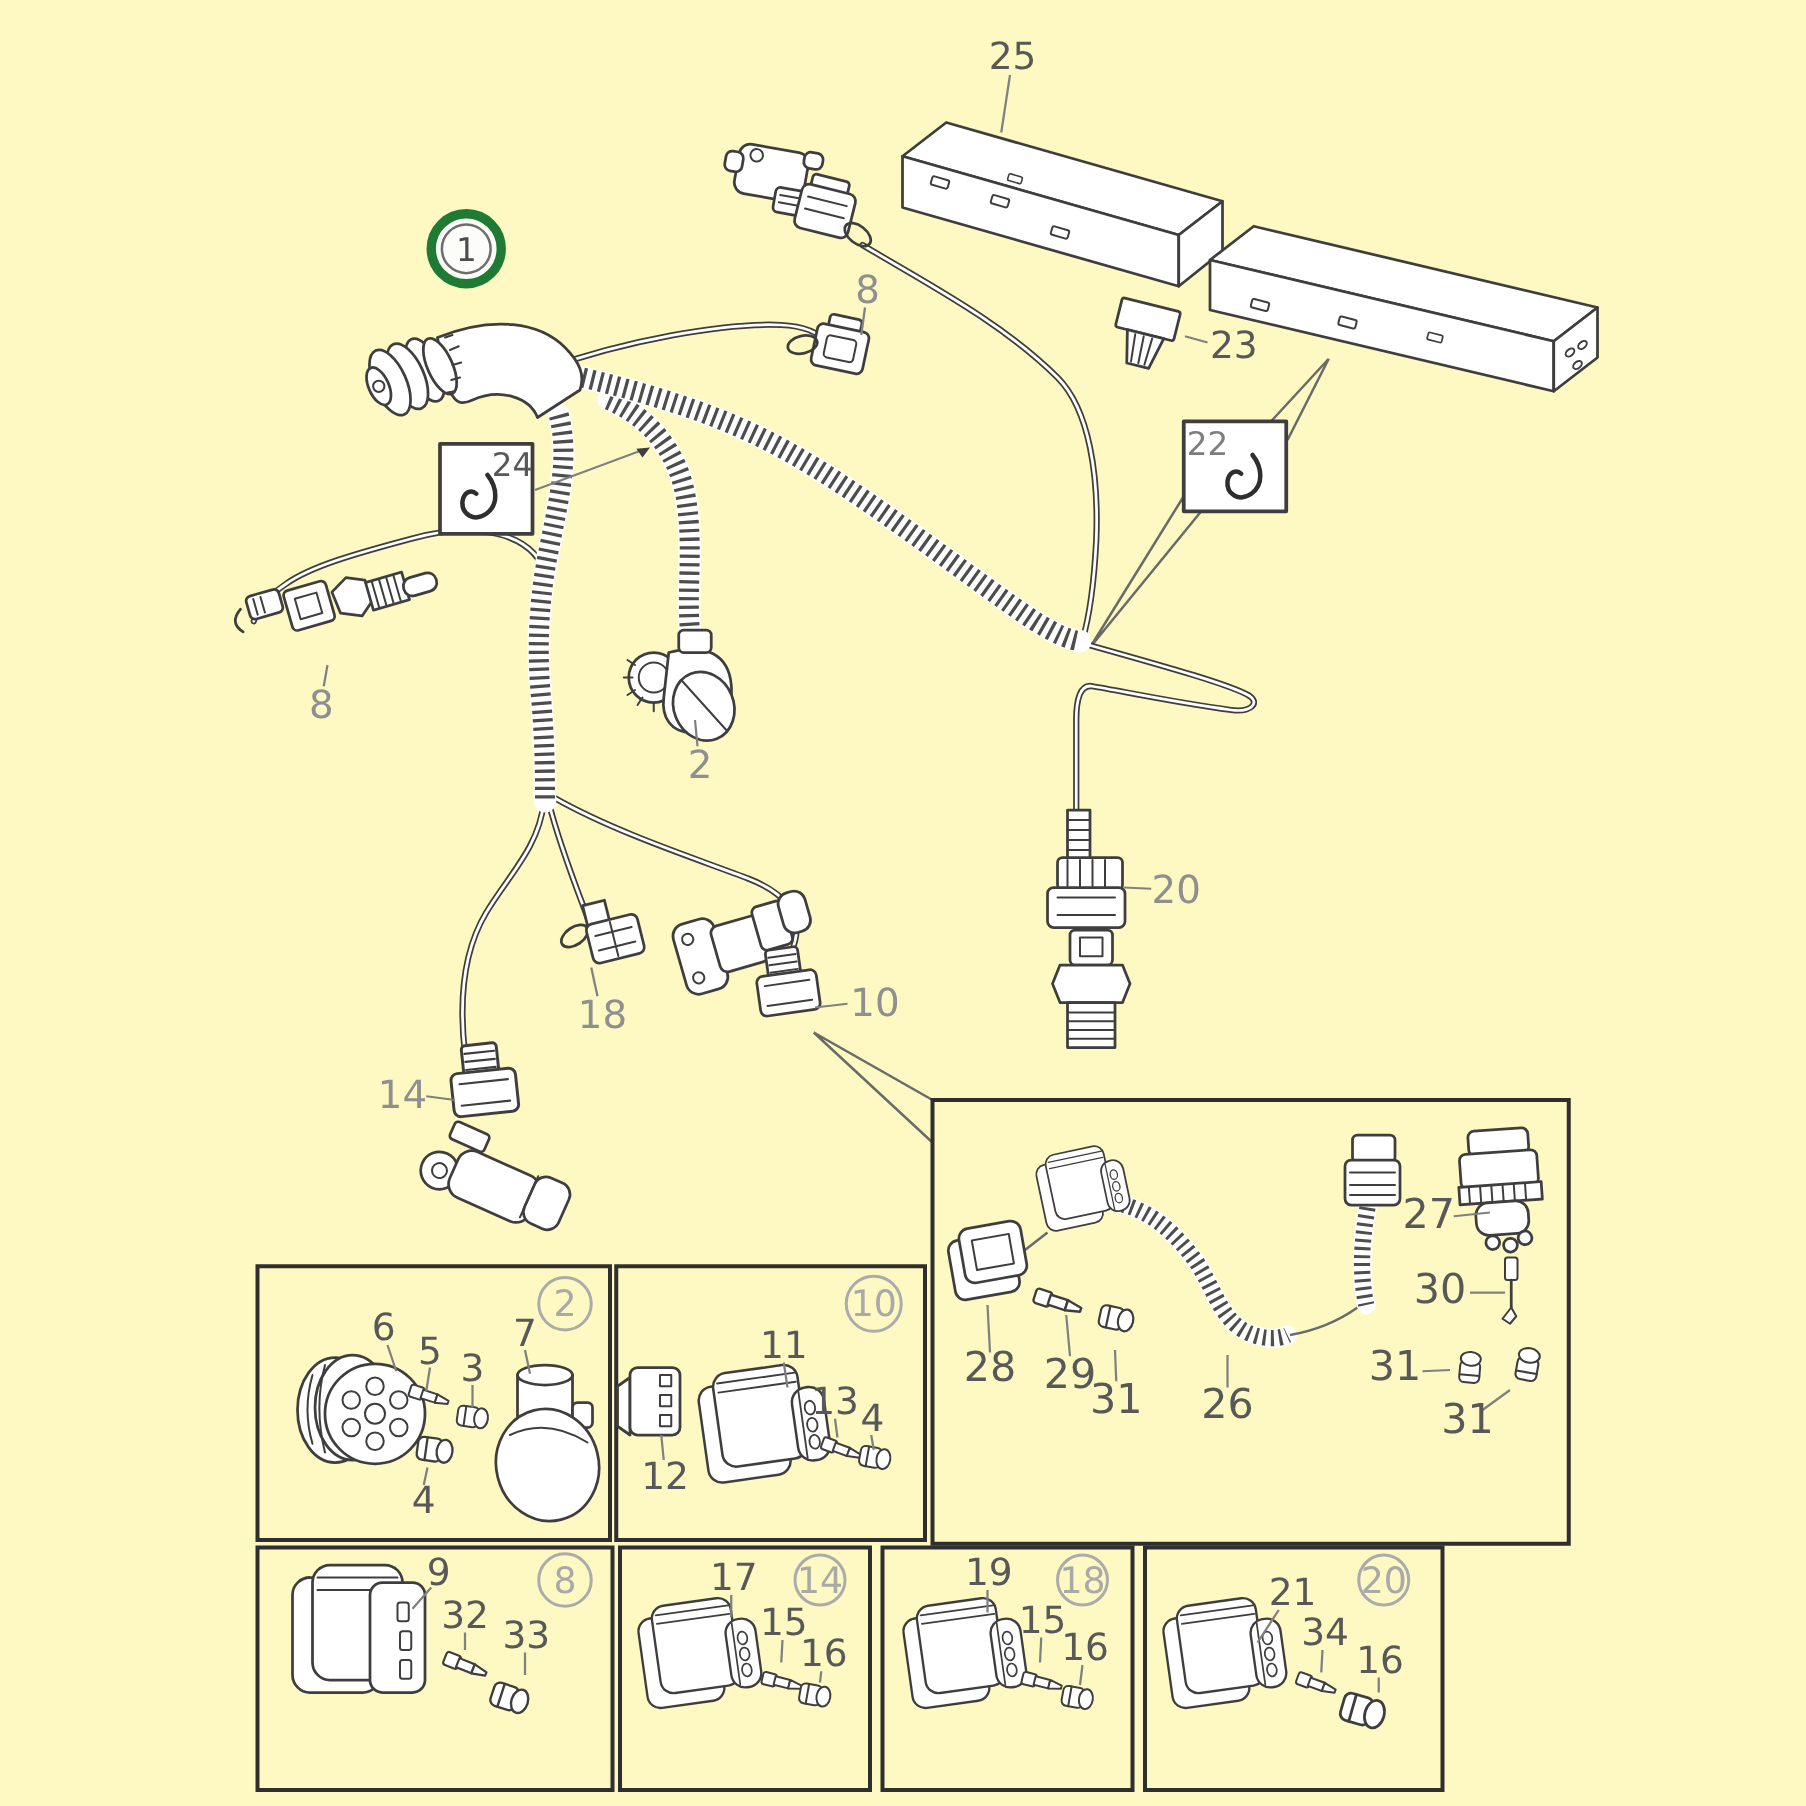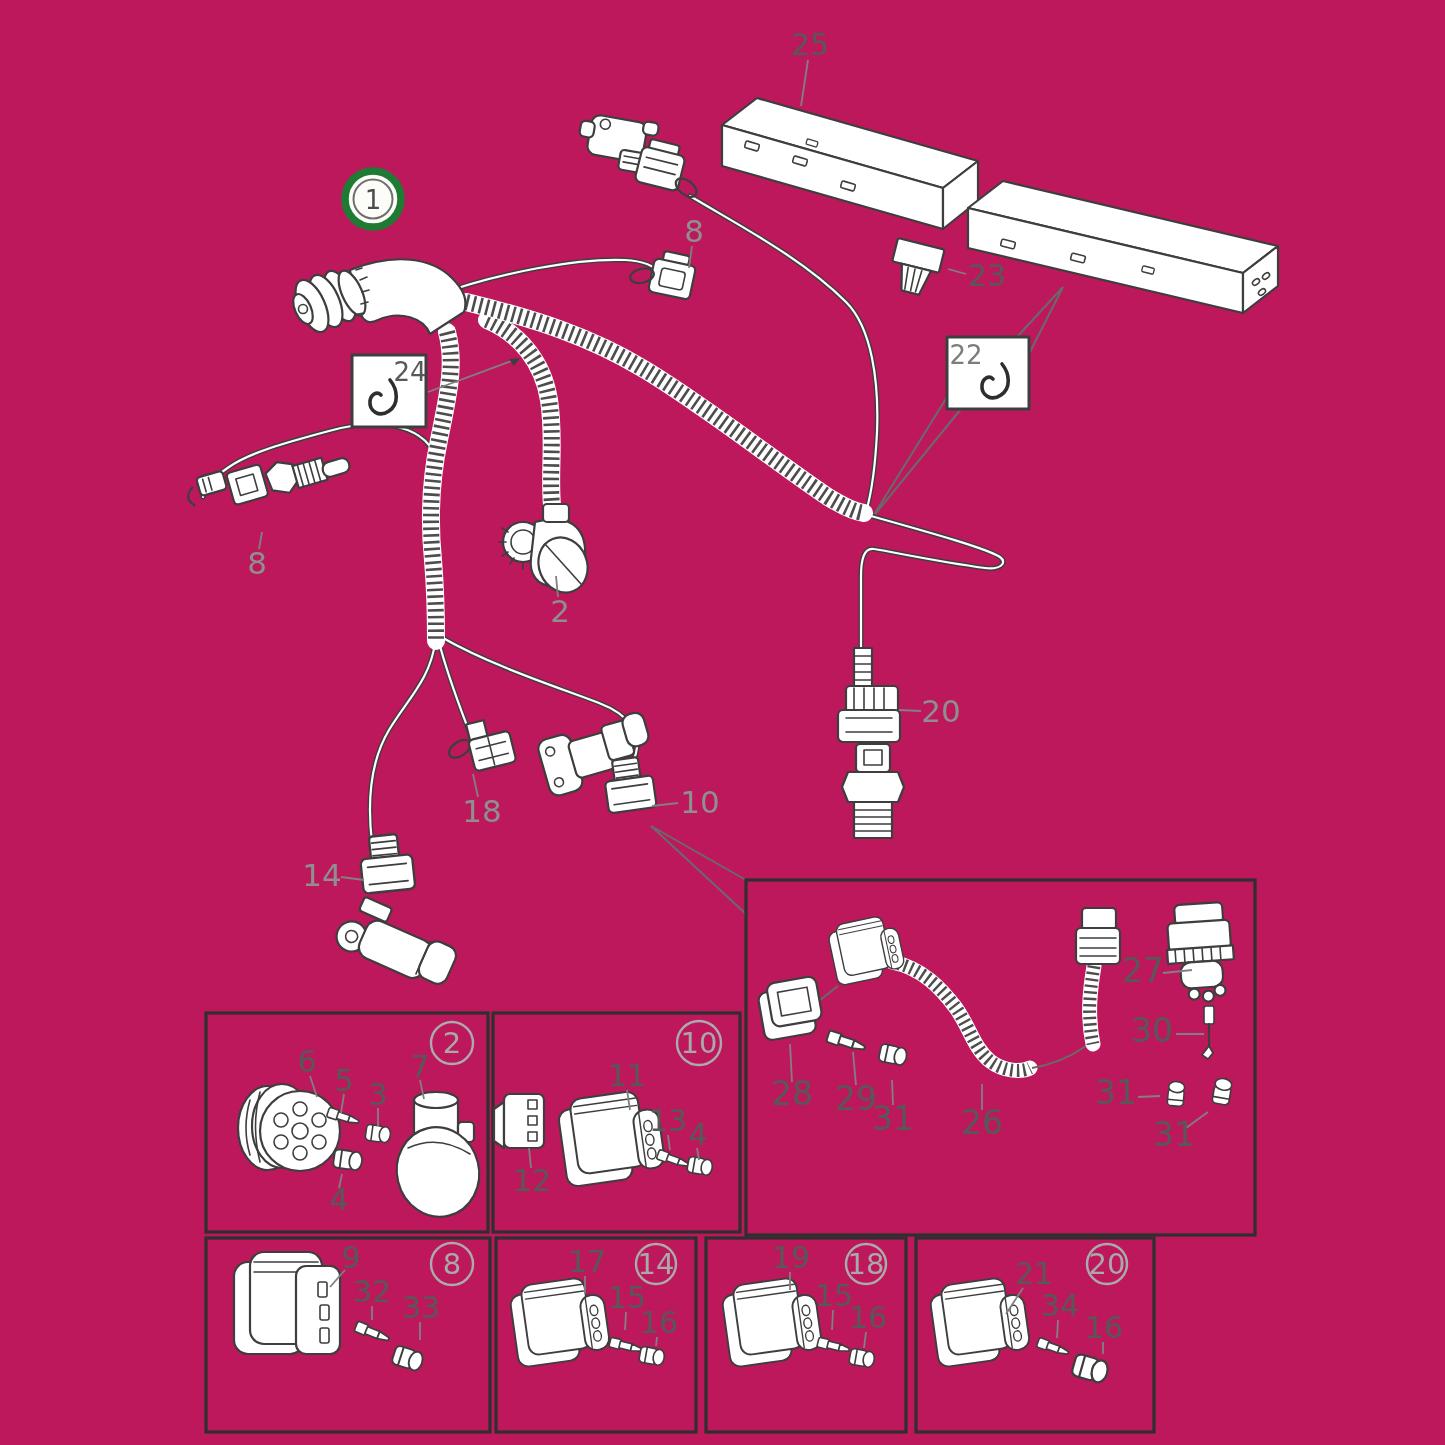--- a/index.html
+++ b/index.html
@@ -1,16 +1,16 @@
 <!DOCTYPE html>
 <html><head>
 <meta charset="utf-8">
 <style>
   html,body{margin:0;padding:0;background:#ffffff;}
-  #canvas{position:relative;width:1445px;height:1445px;background:#be185d;font-family:"DejaVu Sans","Liberation Sans",sans-serif;}
+  #canvas{position:relative;width:1445px;height:1445px;background:#fef9c3;font-family:"DejaVu Sans","Liberation Sans",sans-serif;}
   svg text{font-family:"DejaVu Sans","Liberation Sans",sans-serif;}
   .t  {fill:#8f8f8f;font-size:31px;text-anchor:middle;}
   .td {fill:#585858;font-size:30px;text-anchor:middle;}
   .tL {fill:#585858;font-size:33px;text-anchor:middle;}
   .tb {fill:#a9a9a9;font-size:29px;text-anchor:middle;}
   .o  {fill:none;stroke:#3e3e3e;stroke-width:2.2;stroke-linecap:round;stroke-linejoin:round;}
   .f  {fill:#ffffff;stroke:#3e3e3e;stroke-width:2.2;stroke-linejoin:round;}
   .fl {fill:none;stroke:#2f2f2f;stroke-width:3.2;}
   .ld {fill:none;stroke:#808080;stroke-width:1.8;}
   .wg {fill:none;stroke:#6a6a6a;stroke-width:2;}

